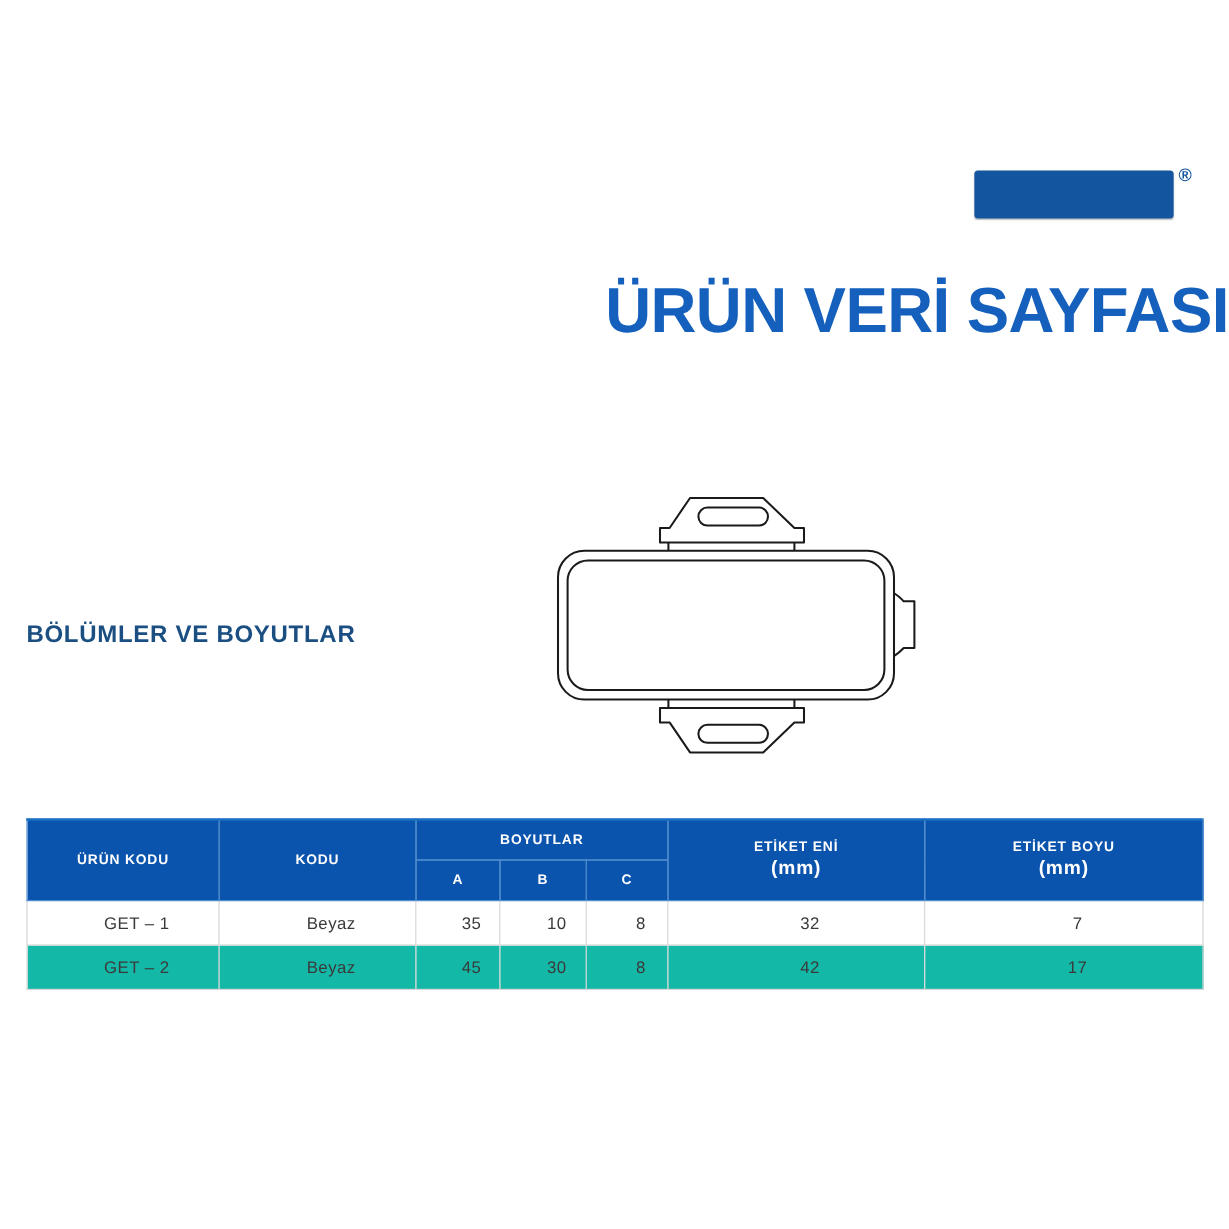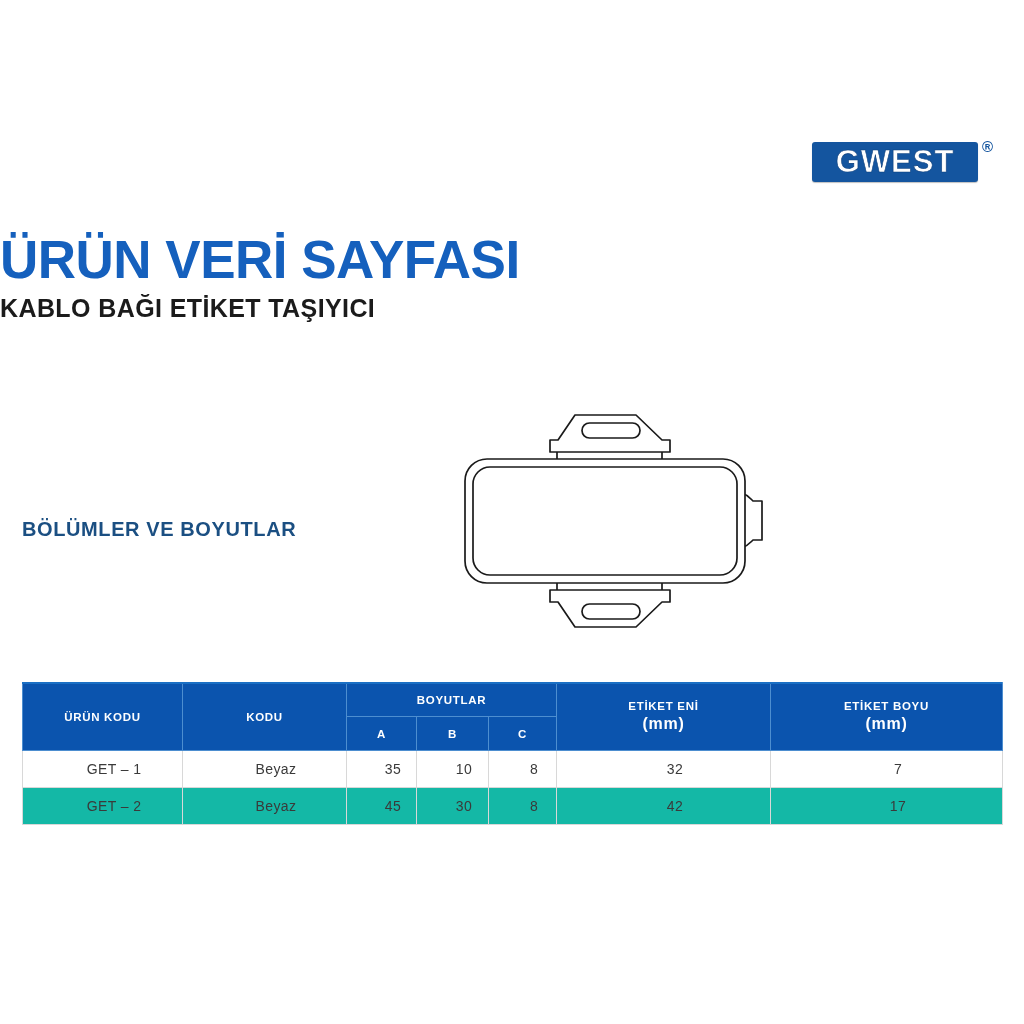--- a/index.html
+++ b/index.html
@@ -57,21 +57,21 @@
     color: #14559f;
     font-weight: bold;
   }
 
   
   .title-block {
     position: absolute;
     top: 232px;
     left: 0;
     width: 1024px;
-    text-align: left;
+    text-align: right;
   }
   .main-title {
     font-size: 53px;
     font-weight: bold;
     color: #1560bd;
     letter-spacing: -0.5px;
     line-height: 1.05;
     margin: 0;
   }
   .sub-title {
@@ -154,27 +154,25 @@
     width: 980px;
     height: 2px;
     background: #1a6fc4;
   }
 </style>
 </head>
 <body>
 
 <div class="logo-wrap">
   <div class="logo-plate"></div>
-  <div class="logo-text">GWEST</div>
   <div class="logo-reg">®</div>
 </div>
 
 <div class="title-block">
   <h1 class="main-title">ÜRÜN VERİ SAYFASI</h1>
-  <h2 class="sub-title">KABLO BAĞI ETİKET TAŞIYICI</h2>
 </div>
 
 <div class="section-label">BÖLÜMLER VE BOYUTLAR</div>
 
 <div class="drawing">
   <svg width="360" height="250" viewBox="0 0 360 250">
     <g fill="#ffffff" stroke="#1a1a1a" stroke-width="1.7" stroke-linejoin="round">
 
       <path d="M 135 20 L 196 20 L 222 45 L 230 45 L 230 57 L 110 57 L 110 45 L 118 45 Z"></path>
       <rect x="142" y="28" width="58" height="15" rx="7.5" ry="7.5"></rect>

